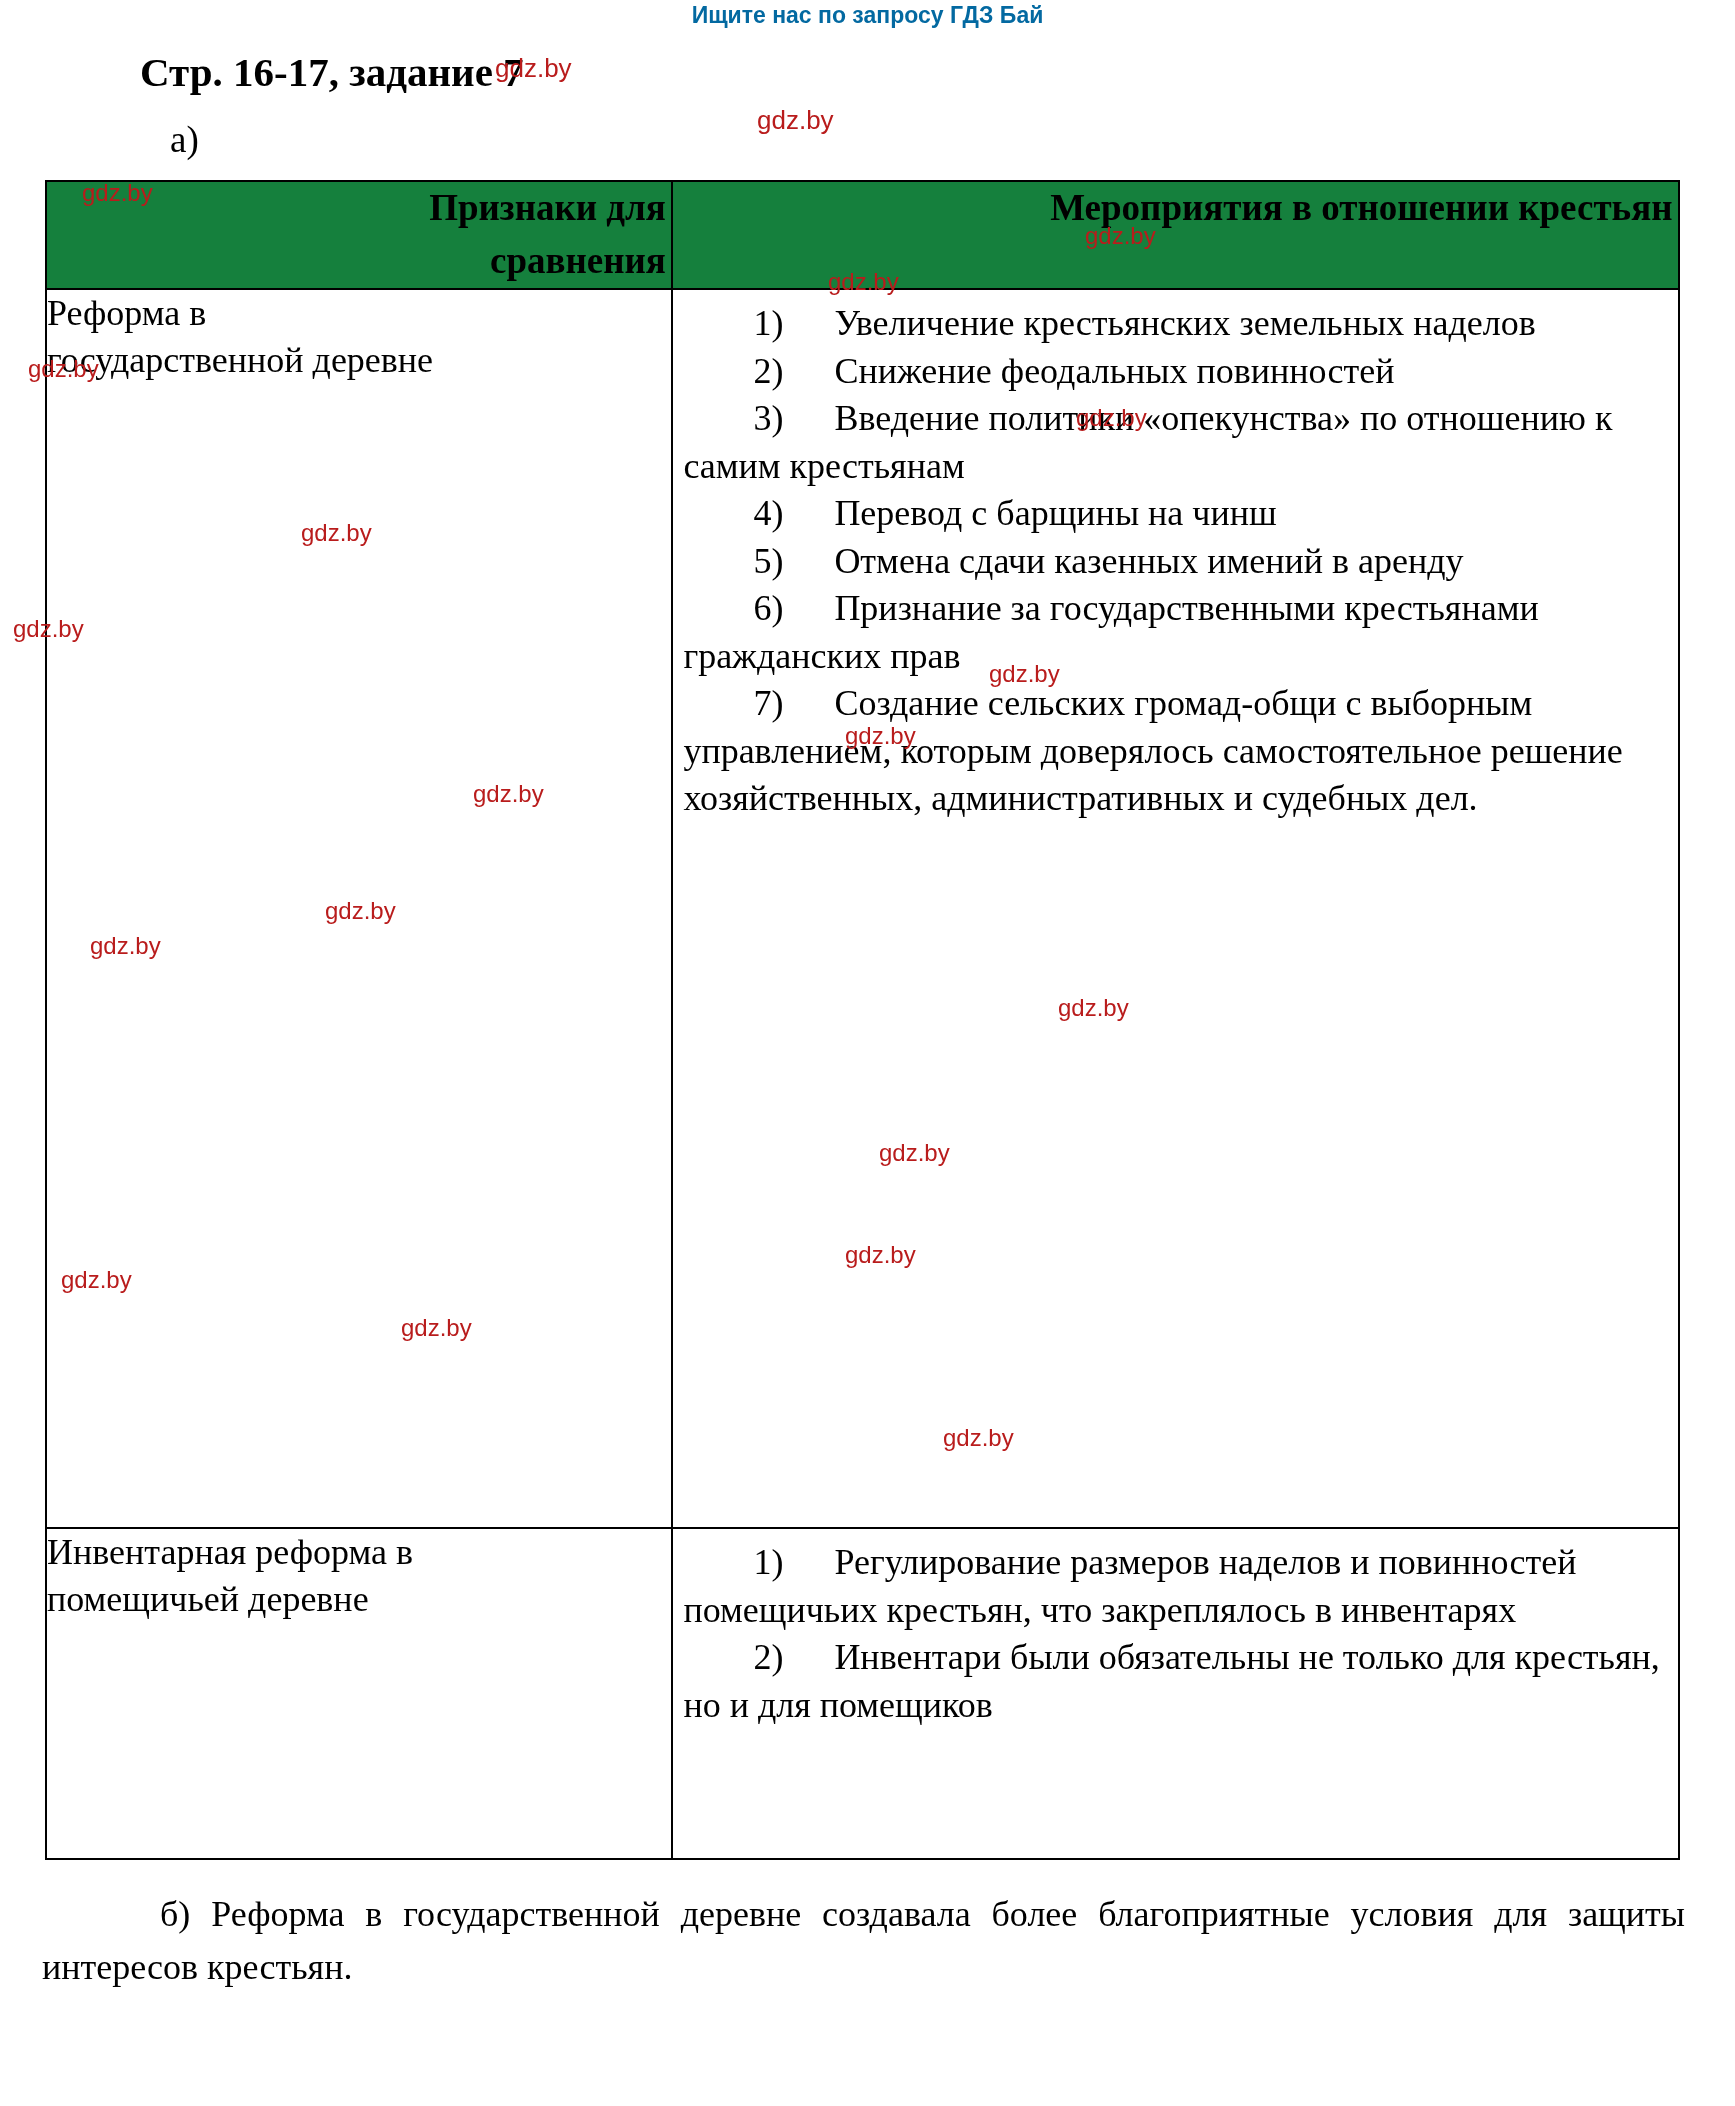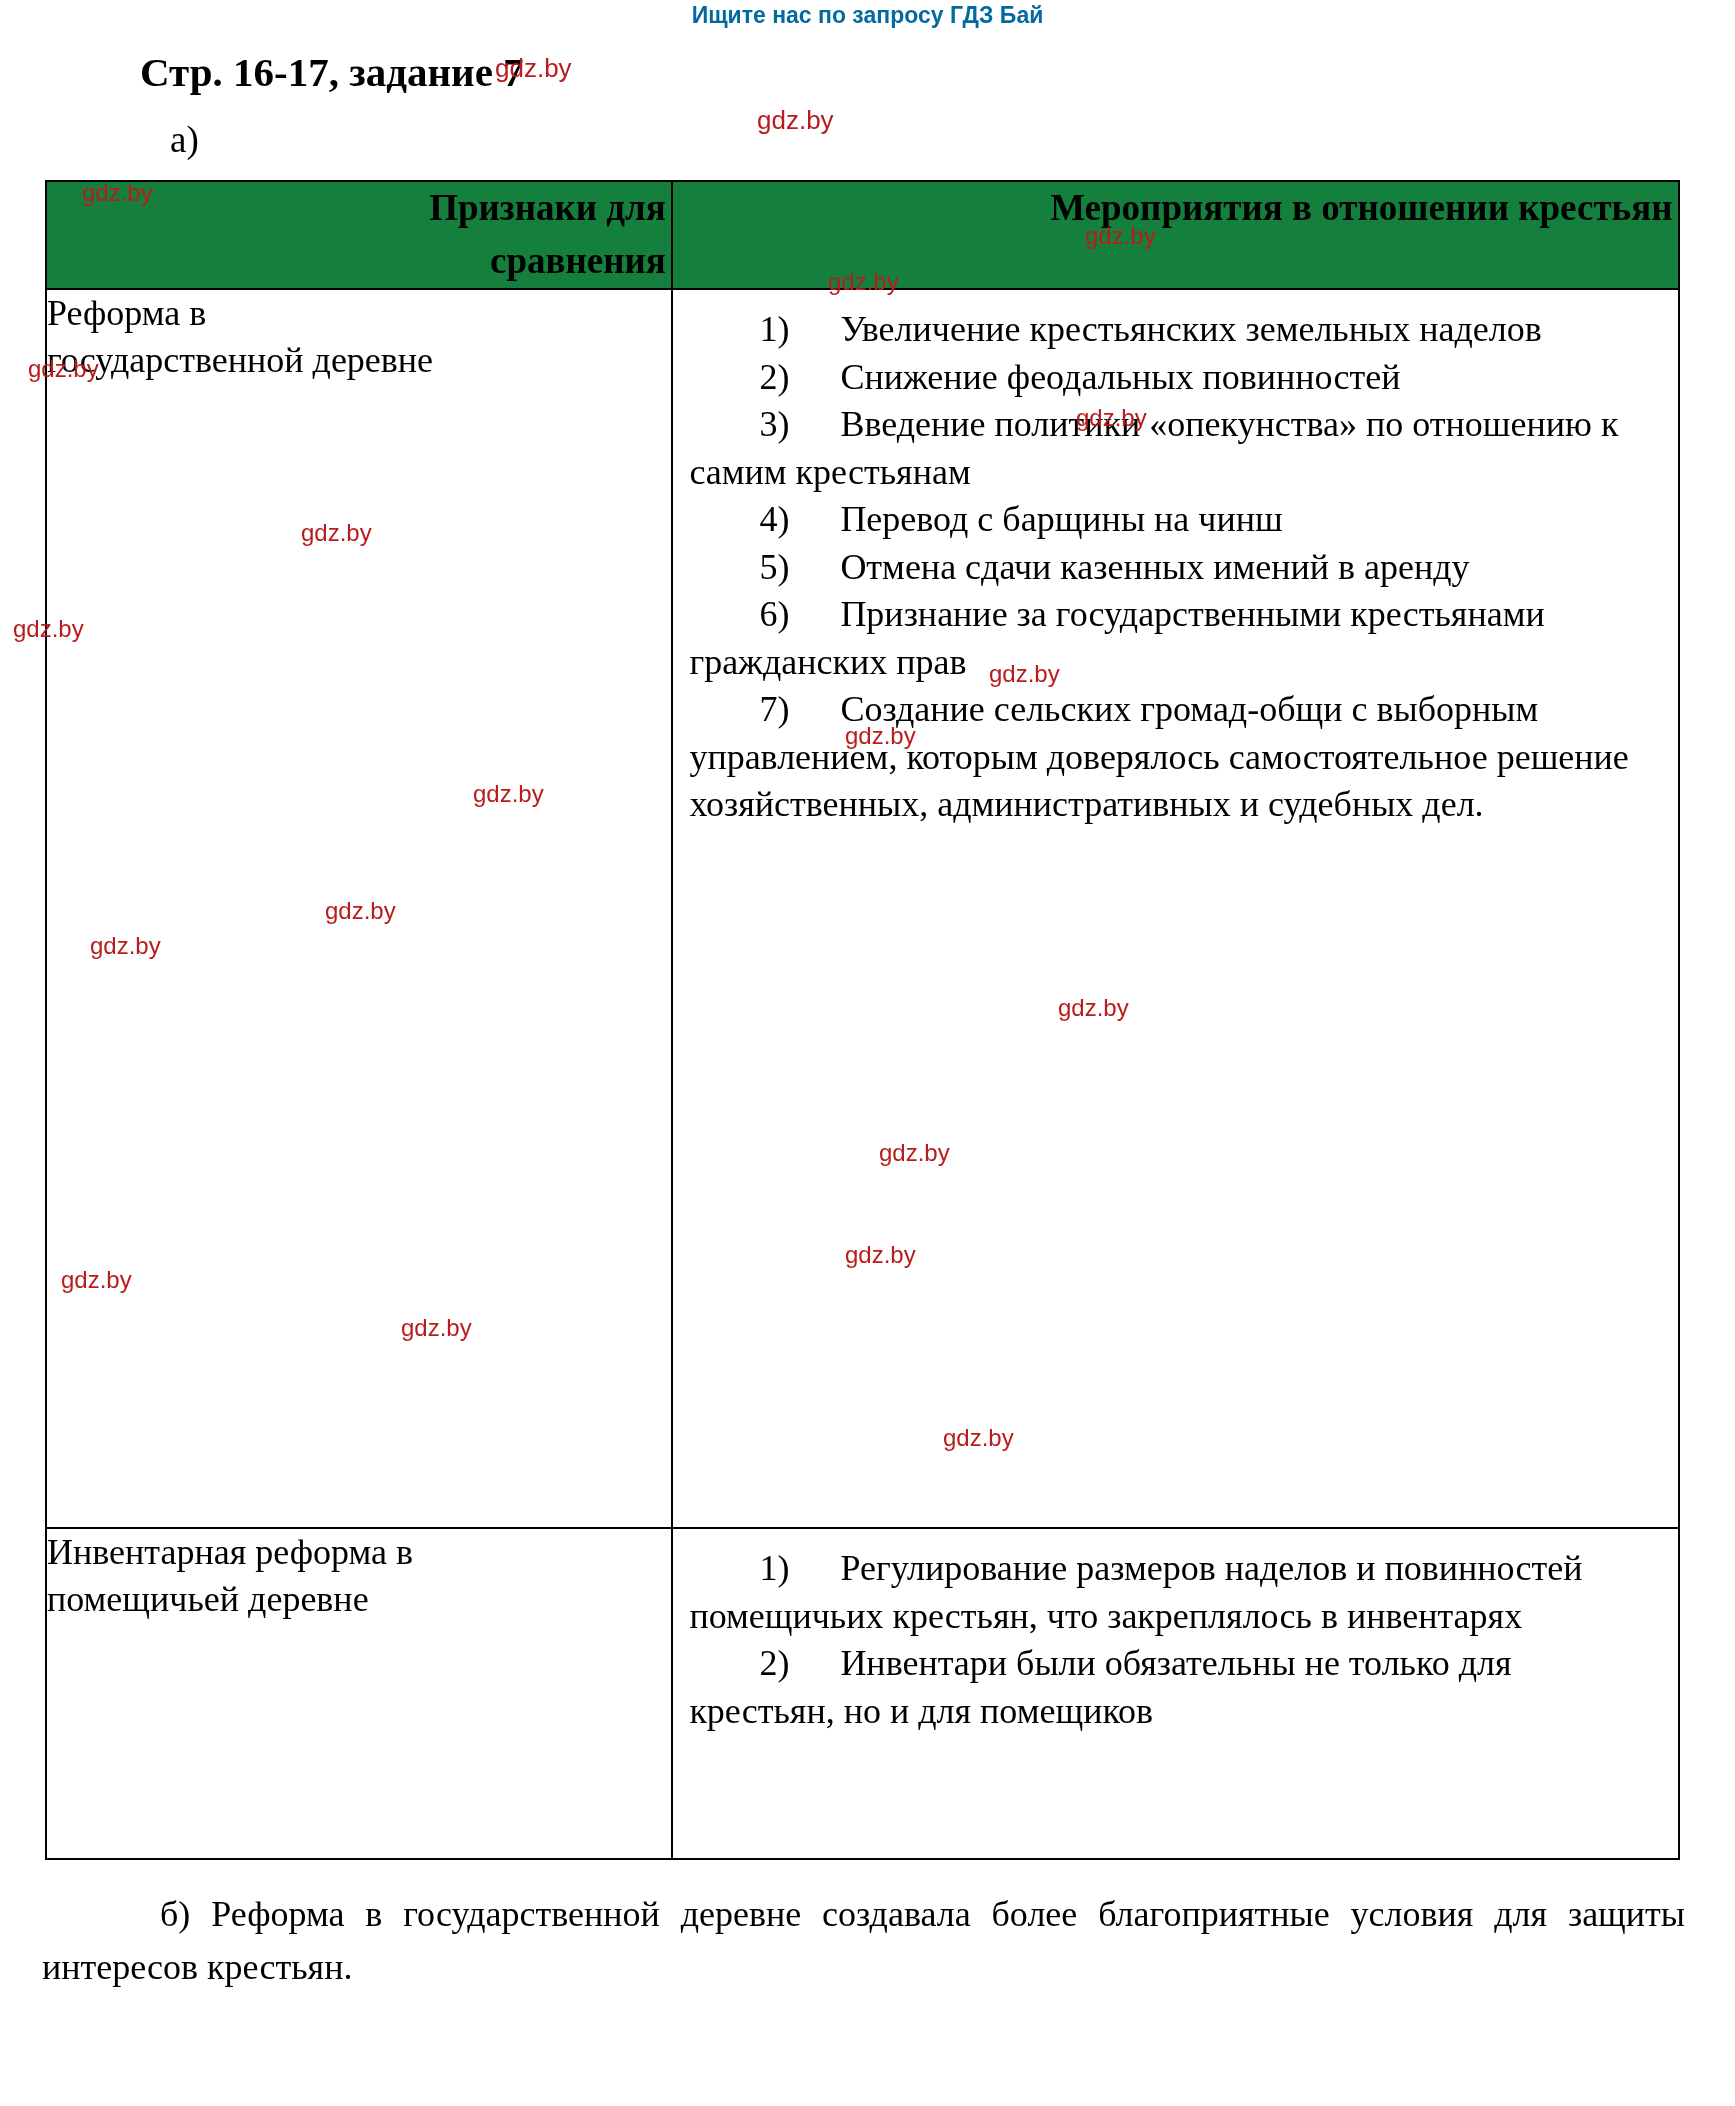--- a/index.html
+++ b/index.html
@@ -85,21 +85,21 @@
   .body-cell.left-col {
   }
   .feature-label {
     font-size: 36px;
     line-height: 1.30;
   }
 
   
   .measure-list {
     margin: 0;
-    padding: 16px;
+    padding: 10px;
     list-style: none;
   }
   .measure-list li {
     font-size: 36px;
     line-height: 1.32;
     margin: 0 0 0 0;
     text-indent: 0;
   }
   .measure-list li .num {
     display: inline-block;

